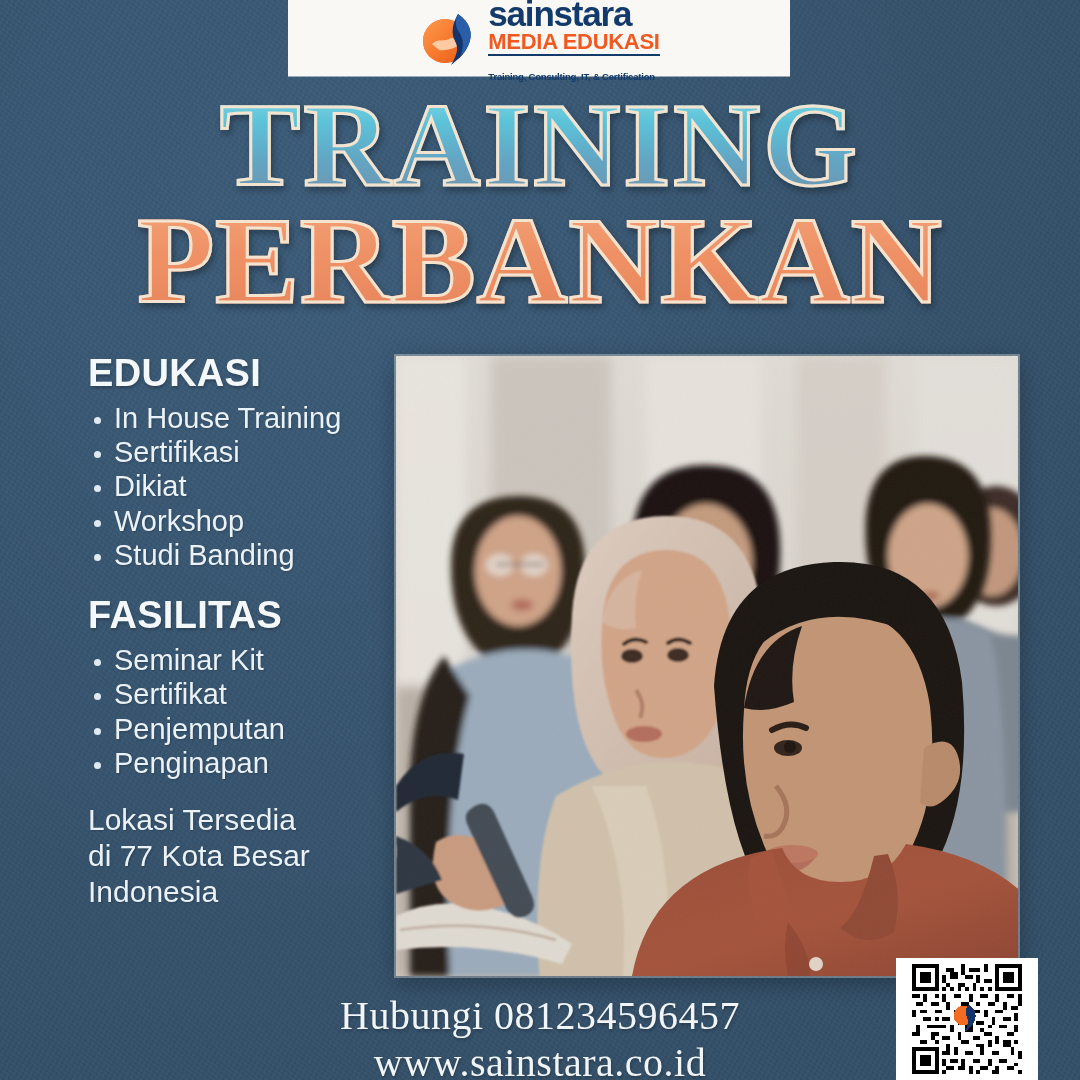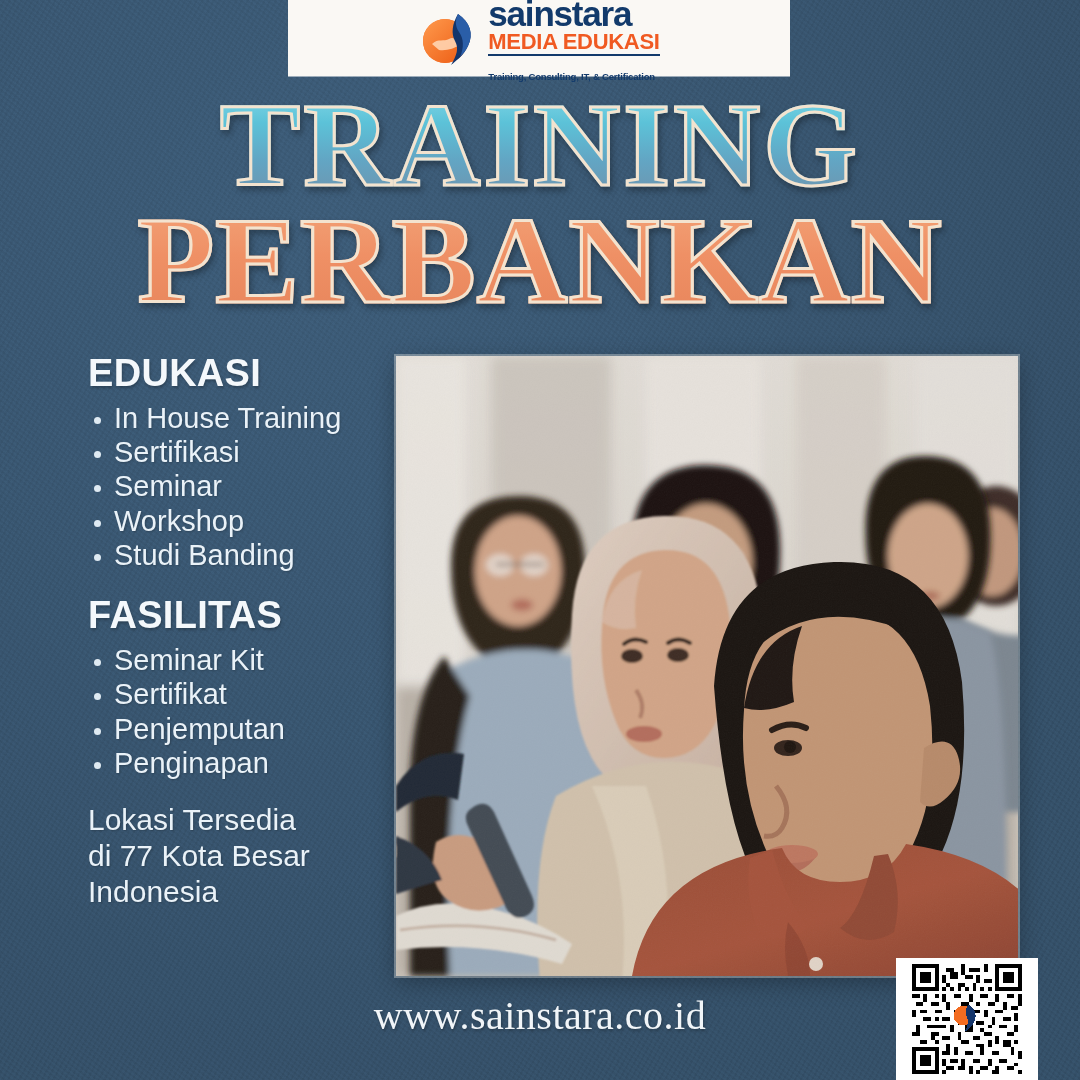--- a/index.html
+++ b/index.html
@@ -263,21 +263,21 @@
     <h1 class="title-main">TRAINING</h1>
     <h1 class="title-sub">PERBANKAN</h1>
   </div>
 
   <div class="info-col">
 
     <h2 class="sec-head">EDUKASI</h2>
     <ul class="sec-list">
       <li>In House Training</li>
       <li>Sertifikasi</li>
-      <li>Seminar</li>
+      <li>Dikiat</li>
       <li>Workshop</li>
       <li>Studi Banding</li>
     </ul>
 
     <h2 class="sec-head">FASILITAS</h2>
     <ul class="sec-list">
       <li>Seminar Kit</li>
       <li>Sertifikat</li>
       <li>Penjemputan</li>
       <li>Penginapan</li>
@@ -413,20 +413,21 @@
         <path d="M392 566 q22 26 22 54 l-22 0 q-6 -30 0 -54 z" fill="#8a412f" opacity="0.6"></path>
         <circle cx="420" cy="608" r="7" fill="#e9ddd0"></circle>
       </g>
 
       <rect width="622" height="620" filter="url(#grain)" opacity="0.55"></rect>
       <rect width="622" height="620" fill="#6b5a46" opacity="0.07"></rect>
     </svg>
   </div>
 
   <div class="contact">
+    <div>Hubungi 081234596457</div>
     <div>www.sainstara.co.id</div>
   </div>
 
   <div class="qr">
     <svg viewBox="0 0 29 29" shape-rendering="crispEdges" xmlns="http://www.w3.org/2000/svg">
       <rect width="29" height="29" fill="#ffffff"></rect>
       <g fill="#000000">
 
         <rect x="0" y="0" width="7" height="1"></rect>
           <rect x="0" y="6" width="7" height="1"></rect>

